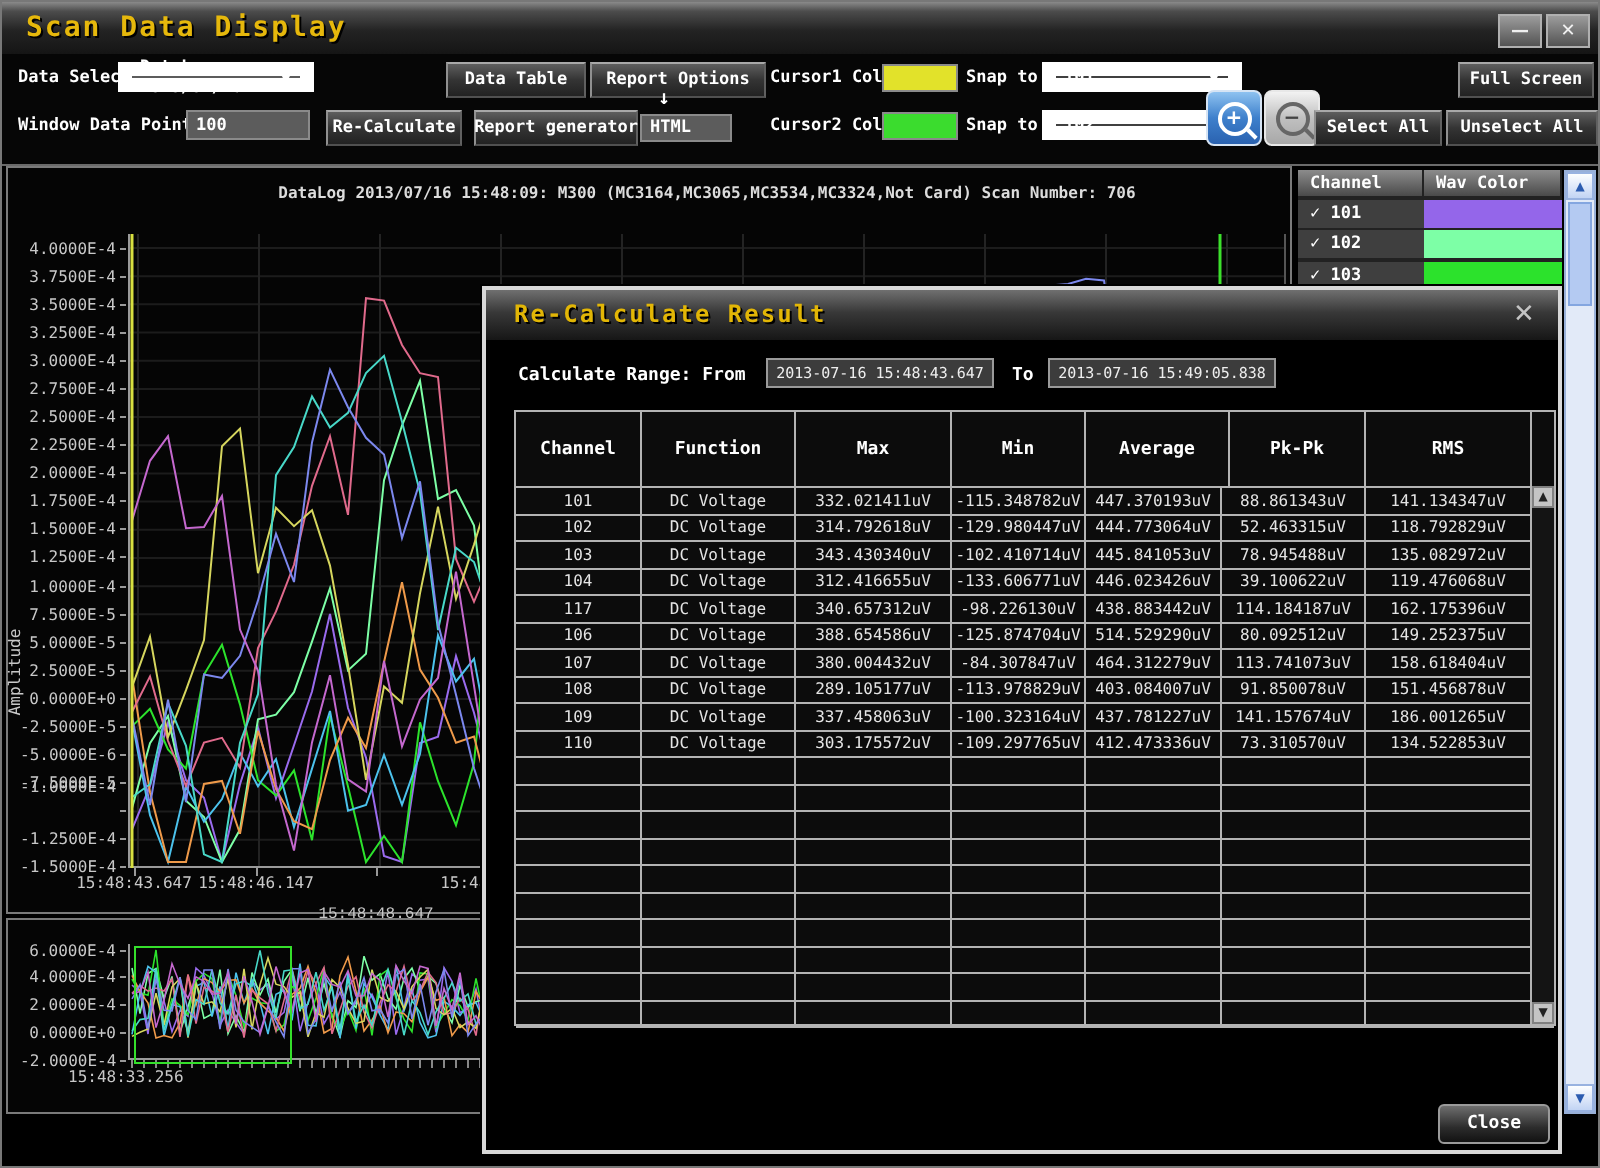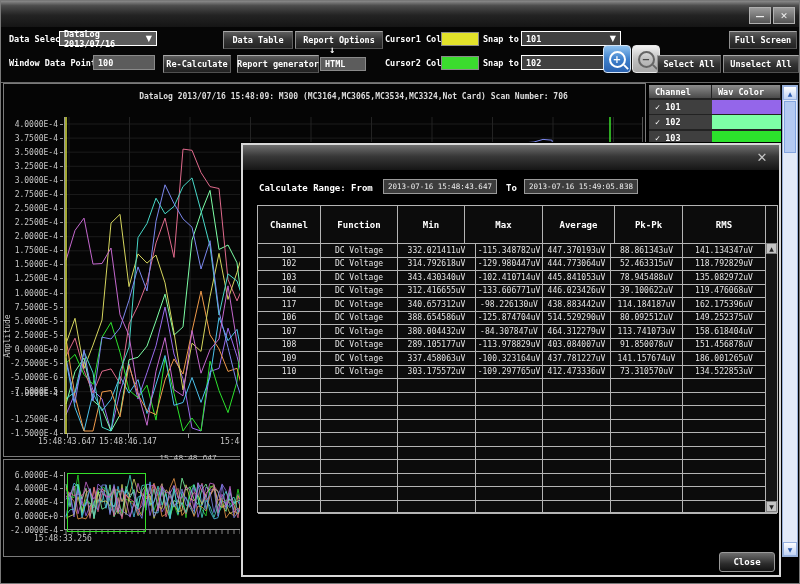--- a/index.html
+++ b/index.html
@@ -20,21 +20,21 @@
   .toolbar{position:absolute;left:0;top:26px;width:100%;height:55px;
     background:#060606;border-bottom:1px solid #6a6a6a;}
   .lbl{position:absolute;color:#fff;font:bold 8.5px "DejaVu Sans Mono",monospace;white-space:nowrap;}
   .btn{position:absolute;background:linear-gradient(180deg,#5e5e5e,#343434 50%,#222);
     border:1px solid;border-color:#a8a8a8 #606060 #505050 #909090;color:#fff;
     font:bold 8.5px "DejaVu Sans Mono",monospace;display:flex;align-items:center;
     justify-content:center;white-space:nowrap;}
   .input{position:absolute;background:#5c5c5c;border:1px solid #8a8a8a;color:#fff;
     font:bold 8.5px "DejaVu Sans Mono",monospace;display:flex;align-items:center;
     padding-left:4px;box-sizing:border-box;}
-  .combo{position:absolute;background:#5c5c5c;border:1px solid #ffffff;color:#fff;
+  .combo{position:absolute;background:#5c5c5c;border:7px solid #ffffff;color:#fff;
     font:bold 8.5px "DejaVu Sans Mono",monospace;display:flex;align-items:center;
     padding:0 4px;box-sizing:border-box;justify-content:space-between;}
   .combo.dark{background:#404040;}
   .combo .arr{font:8px "DejaVu Sans",sans-serif;color:#fff;}
   .swatch{position:absolute;border:1px solid #8a8a8a;}
   .zoombtn{position:absolute;width:26px;height:26px;border-radius:4px;
     display:flex;align-items:center;justify-content:center;}
   .mag{width:13px;height:13px;border-radius:50%;display:flex;align-items:center;
     justify-content:center;font:bold 10px "DejaVu Sans",sans-serif;position:relative;}
   .mag .handle{position:absolute;width:2px;height:6px;right:-3px;bottom:-4px;transform:rotate(-45deg);}
@@ -104,20 +104,21 @@
     background:linear-gradient(180deg,#6e6e6e,#2c2c2c 60%,#121212);border:1px solid #9a9a9a;
     color:#fff;font:bold 9px "DejaVu Sans Mono",monospace;display:flex;
     align-items:center;justify-content:center;}
 </style>
 </head>
 <body>
 
 <div class="window">
 
   <div class="titlebar">
+    <span class="app-title">Scan Data Display</span>
     <span class="winbtn" style="left:748px;">
       <span>—</span>
     </span>
     <span class="winbtn" style="left:772px;">
       <span>✕</span>
     </span>
   </div>
 
   <div class="toolbar">
     <span class="lbl" style="left:8px;top:7px;">Data Select</span>
@@ -448,38 +449,39 @@
       <div class="ytick-label" style="top: 38px;">2.0000E-4</div>
       <div class="tickmark" style="left: 56px; top: 42px; width: 3px; height: 1px;"></div>
       <div class="ytick-label" style="top: 51.75px;">0.0000E+0</div>
       <div class="tickmark" style="left: 56px; top: 55.75px; width: 3px; height: 1px;"></div>
       <div class="ytick-label" style="top: 65.5px;">-2.0000E-4</div>
       <div class="tickmark" style="left: 56px; top: 69.5px; width: 3px; height: 1px;"></div>
     </div>
 
   <div class="dialog">
     <div class="dlg-titlebar">
+      <span class="dlg-title">Re-Calculate Result</span>
       <span class="dlg-x">
         <span>✕</span>
       </span>
     </div>
     <span class="dlg-lbl" style="left:16px;top:38px;">Calculate Range: From</span>
     <div class="dlg-input" style="left:140px;top:34px;width:114px;height:15px;">
       <span>2013-07-16 15:48:43.647</span>
     </div>
     <span class="dlg-lbl" style="left:263px;top:38px;">To</span>
     <div class="dlg-input" style="left:281px;top:34px;width:114px;height:15px;">
       <span>2013-07-16 15:49:05.838</span>
     </div>
     <div class="rtable">
       <div class="rt-head" id="rt-head">
           <div style="width: 63px;">Channel</div>
           <div style="width: 77px;">Function</div>
+          <div style="width: 78px;">Max</div>
           <div style="width: 67px;">Min</div>
-          <div style="width: 78px;">Max</div>
           <div style="width: 72px;">Average</div>
           <div style="width: 68px;">Pk-Pk</div>
           <div style="width: 83px;">RMS</div>
         </div>
       <div id="rt-body">
           <div class="rt-row">
             <div style="width: 63px;">101</div>
             <div style="width: 77px;">DC Voltage</div>
             <div style="width: 78px;">332.021411uV</div>
             <div style="width: 67px;">-115.348782uV</div>

